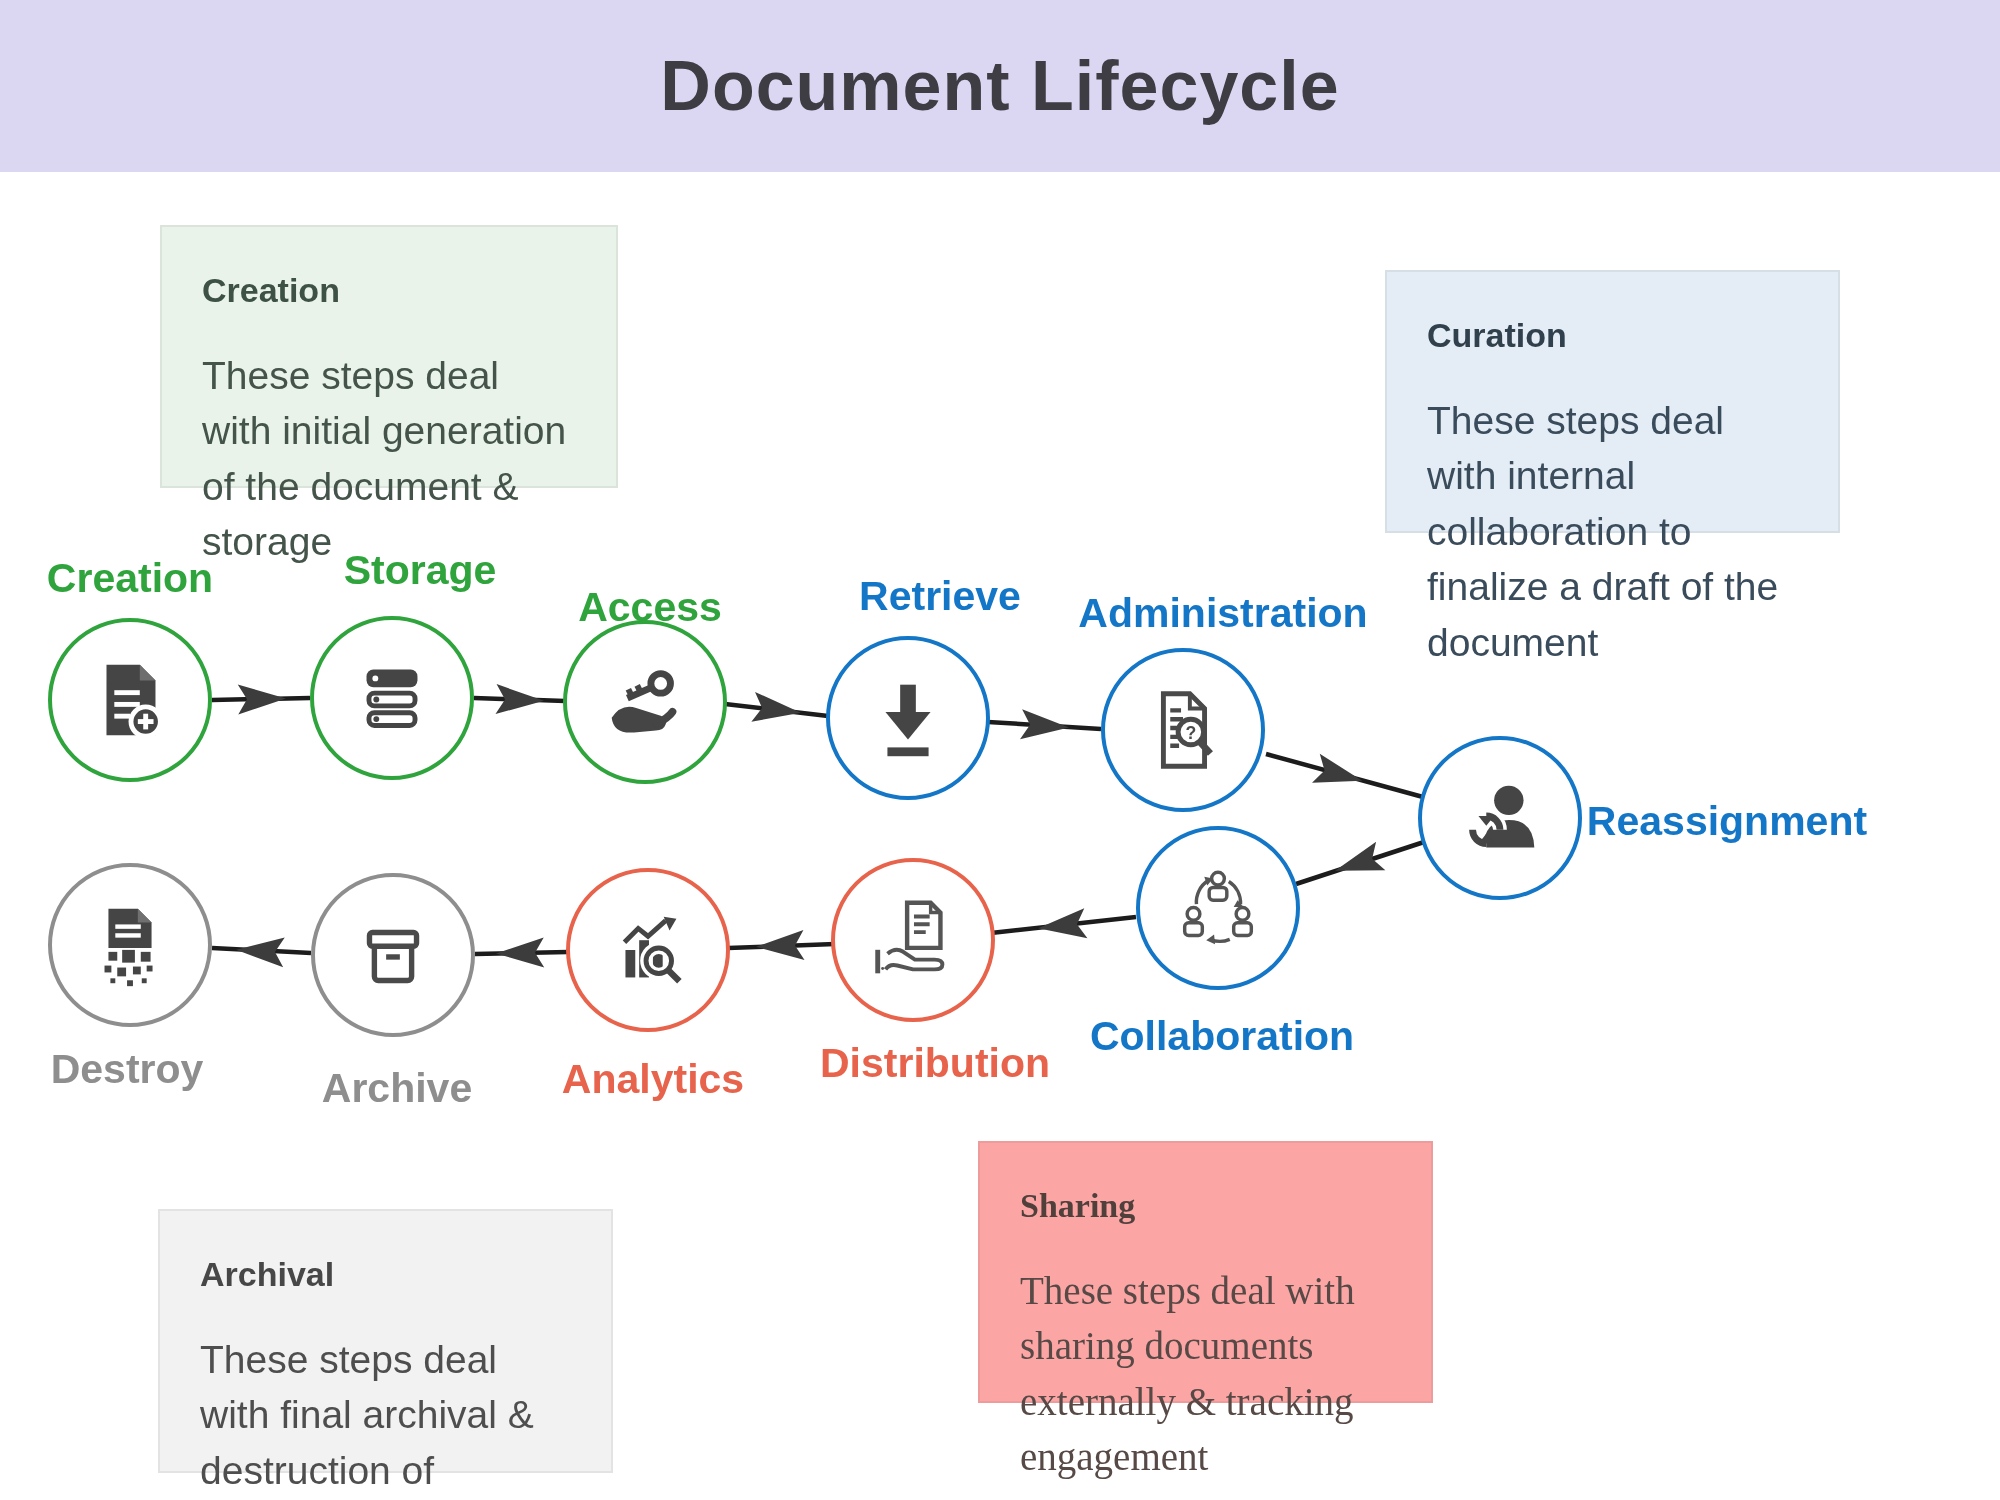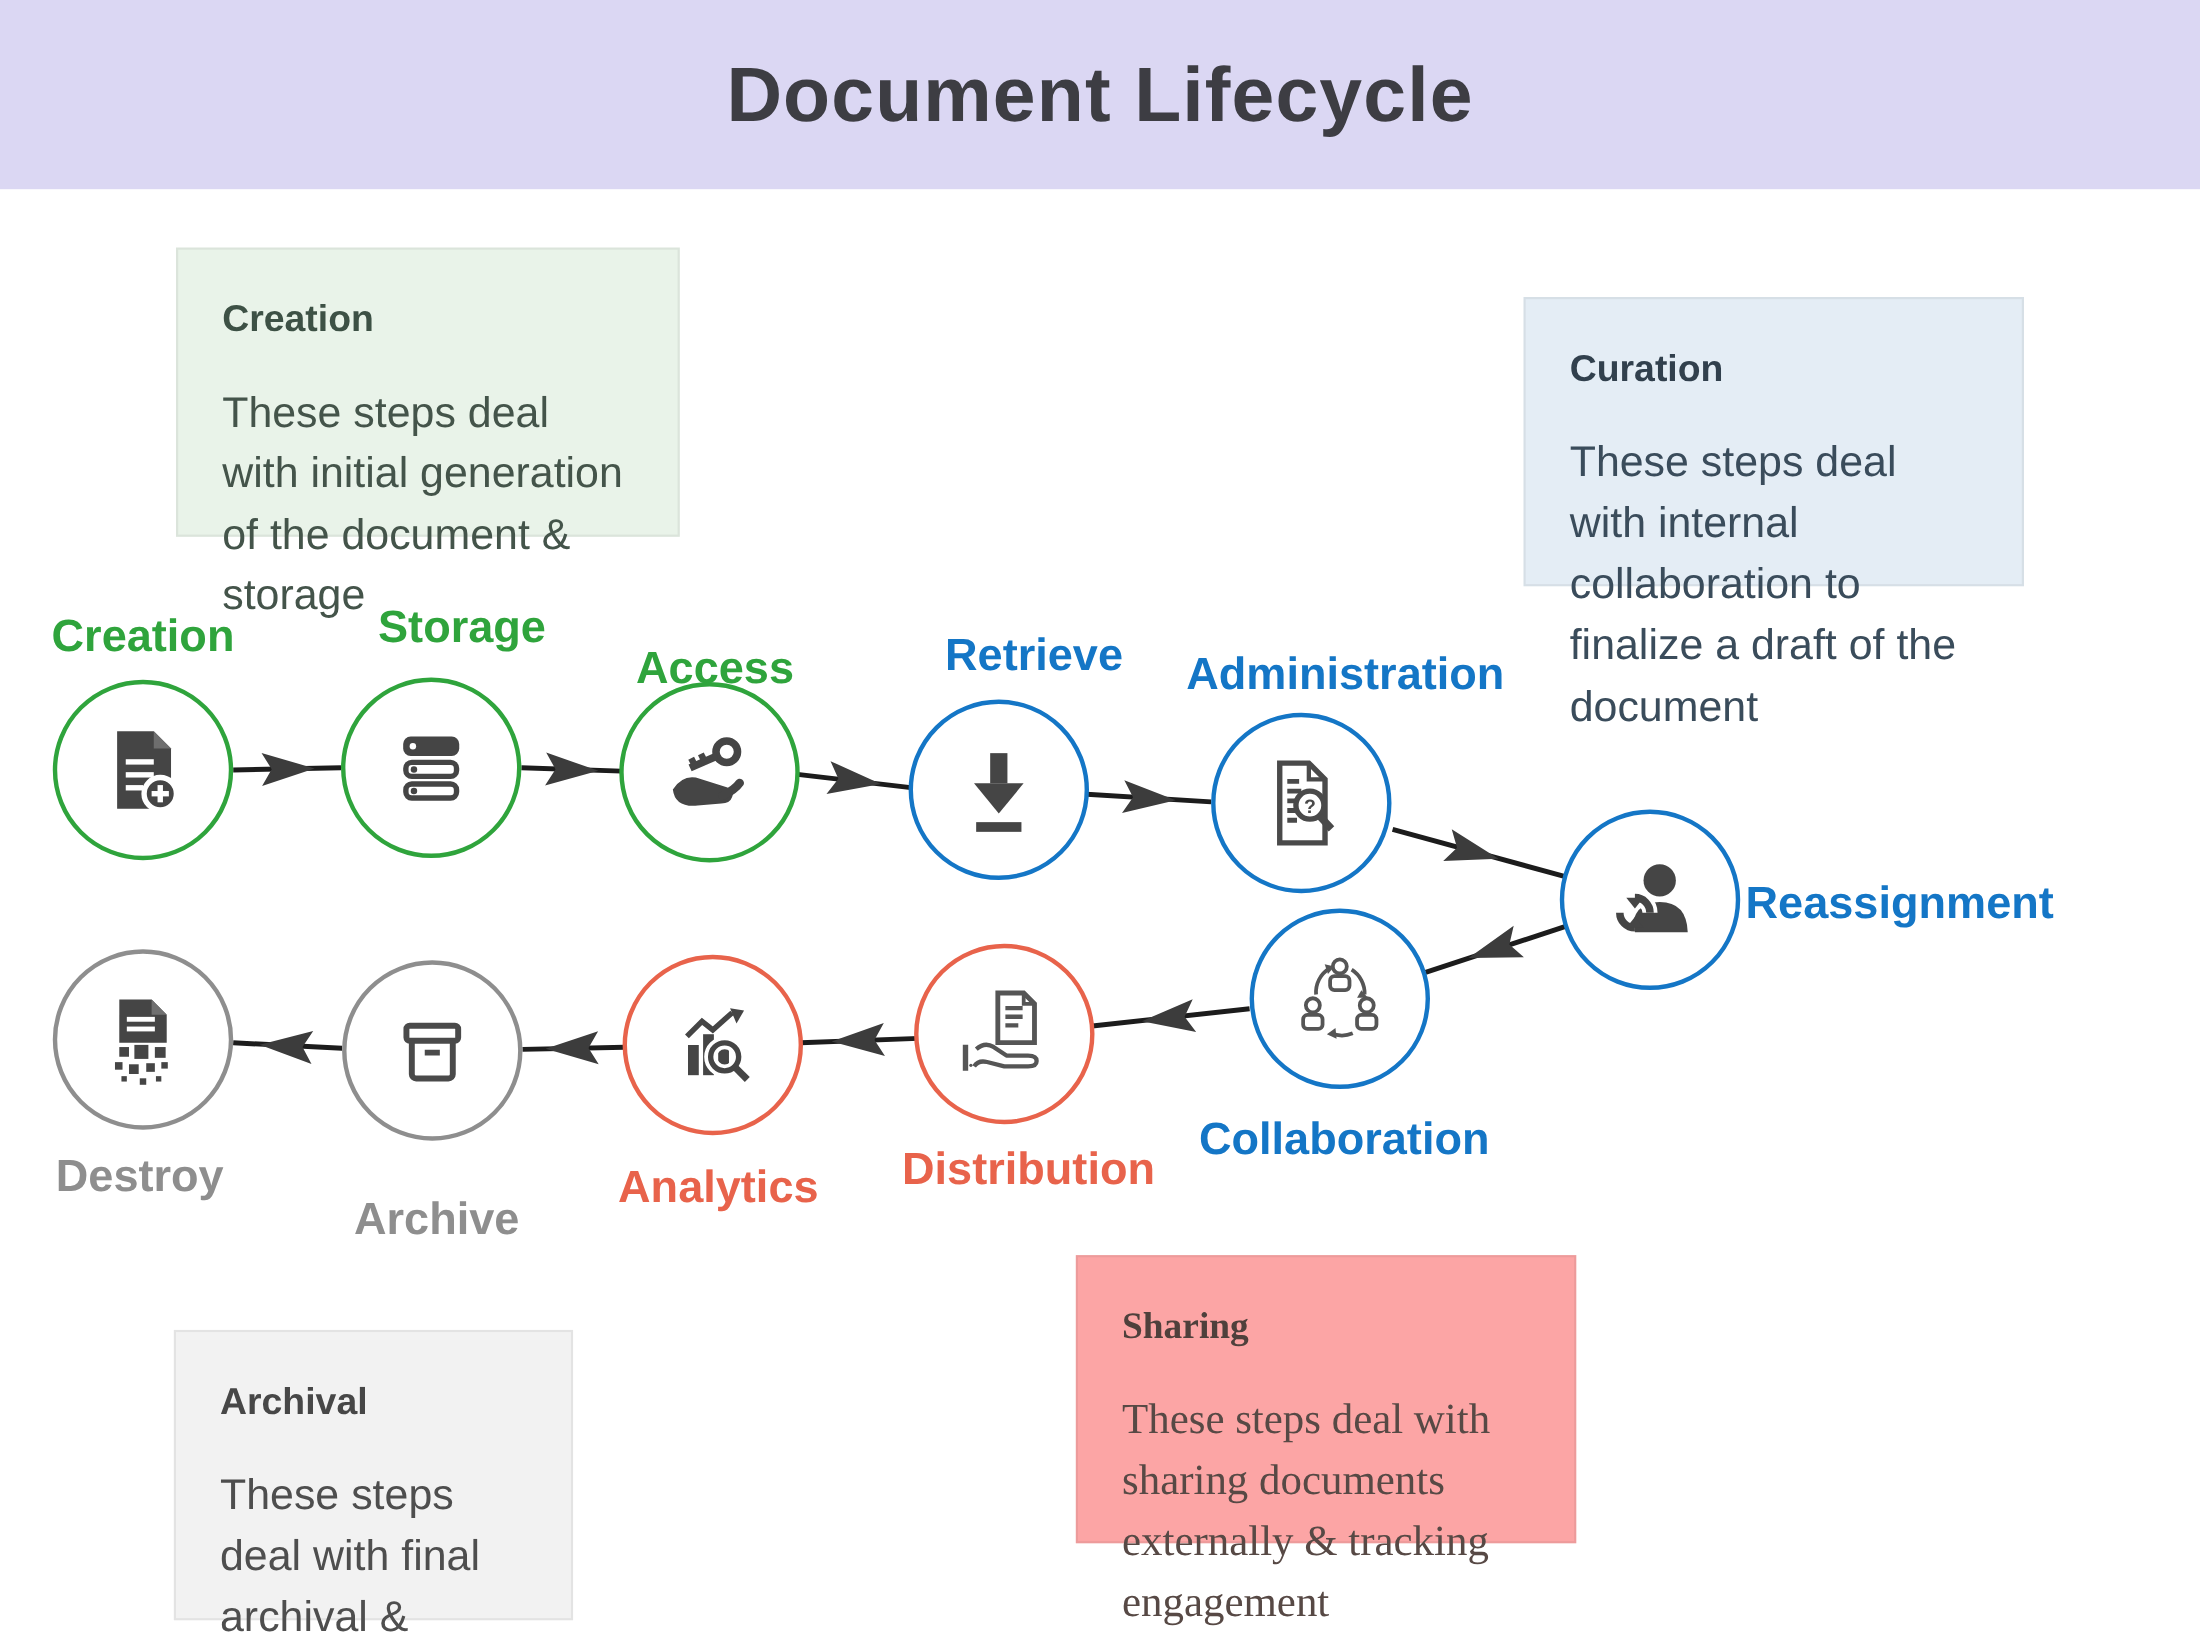--- a/index.html
+++ b/index.html
@@ -43,21 +43,21 @@
   <div class="info-box" style="left: 1385px; top: 270px; width: 455px; height: 263px; background: rgb(228, 237, 245);">
     <p class="ib-title" style="color: rgb(49, 64, 77);">Curation</p>
     <p class="ib-body" style="color: rgb(58, 76, 91); margin-top: 20px;">These steps deal with internal collaboration to finalize a draft of the document</p>
   </div>
 
   <div class="info-box" style="left: 978px; top: 1141px; width: 455px; height: 262px; background: #fca5a5; font-family: Liberation Serif, serif;">
     <p class="ib-title" style="color: rgb(79, 64, 60);">Sharing</p>
     <p class="ib-body" style="color: rgb(87, 73, 69);">These steps deal with sharing documents externally &amp; tracking engagement</p>
   </div>
 
-  <div class="info-box" style="left: 158px; top: 1209px; width: 363px; height: 264px; background: rgb(242, 242, 242);">
+  <div class="info-box" style="left: 158px; top: 1209px; width: 455px; height: 264px; background: rgb(242, 242, 242);">
     <p class="ib-title" style="color: rgb(71, 71, 71);">Archival</p>
     <p class="ib-body" style="color: rgb(78, 78, 78);">These steps deal with final archival &amp; destruction of document when its not useful</p>
   </div>
 
   <svg id="connector-layer" width="2000" height="1500">
     <g>
       <line x1="212" y1="700" x2="310" y2="698"></line>
       <polygon points="-26,-15 22,0 -26,15 -17,0" transform="translate(264,699) rotate(-1)"></polygon>
     </g>
     <g>
@@ -100,21 +100,21 @@
 
   <div class="node-label" style="left: 130px; top: 578px; color: rgb(47, 164, 60);">Creation</div>
   <div class="node-label" style="left: 396px; top: 570px; color: rgb(47, 164, 60); margin-left: 24px;">Storage</div>
   <div class="node-label" style="left: 650px; top: 607px; color: rgb(47, 164, 60);">Access</div>
   <div class="node-label" style="left: 940px; top: 596px; color: rgb(20, 118, 198);">Retrieve</div>
   <div class="node-label" style="left: 1727px; top: 821px; color: rgb(20, 118, 198);">Reassignment</div>
   <div class="node-label" style="left: 1223px; top: 613px; color: rgb(20, 118, 198);">Administration</div>
   <div class="node-label" style="left: 1222px; top: 1036px; color: rgb(20, 118, 198);">Collaboration</div>
   <div class="node-label" style="left: 935px; top: 1063px; color: rgb(232, 99, 75);">Distribution</div>
   <div class="node-label" style="left: 653px; top: 1079px; color: rgb(232, 99, 75);">Analytics</div>
-  <div class="node-label" style="left: 397px; top: 1088px; color: rgb(142, 142, 142); margin-top: 20px;">Archive</div>
+  <div class="node-label" style="left: 397px; top: 1088px; color: rgb(142, 142, 142);">Archive</div>
   <div class="node-label" style="left: 127px; top: 1069px; color: rgb(142, 142, 142);">Destroy</div>
 
   <div class="node" style="left: 48px; top: 618px; border-color: rgb(47, 164, 60);">
     <svg viewBox="0 0 100 100">
       <path d="M26 14h34l16 16v56H26z" fill="#454545"></path>
       <path d="M60 14l16 16H60z" fill="#6e6e6e"></path>
       <rect x="34" y="40" width="26" height="5" fill="#fff"></rect>
       <rect x="34" y="52" width="26" height="5" fill="#fff"></rect>
       <rect x="34" y="64" width="16" height="5" fill="#fff"></rect>
       <circle cx="66" cy="72" r="15" fill="#454545" stroke="#fff" stroke-width="5"></circle>

